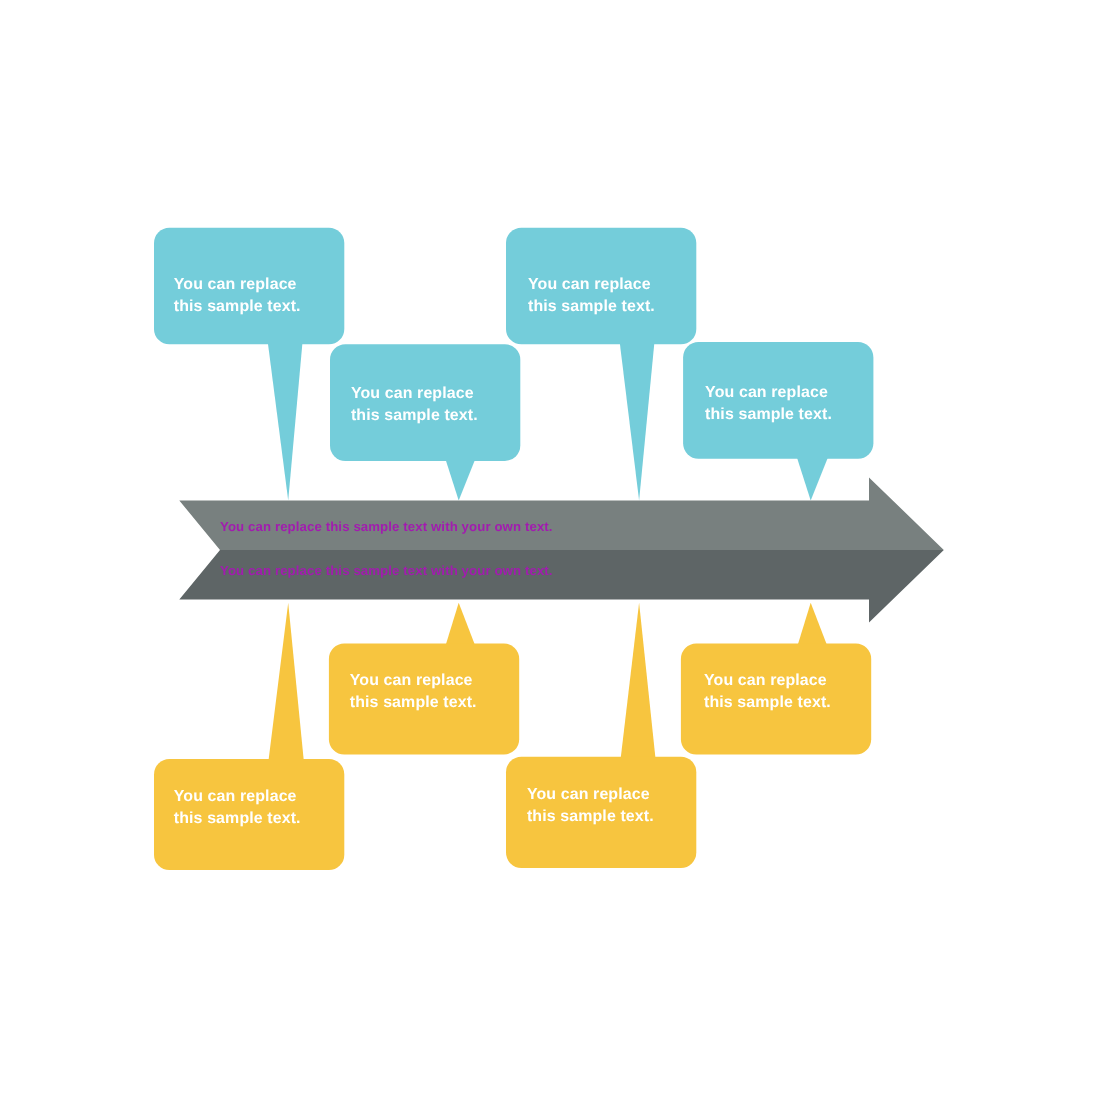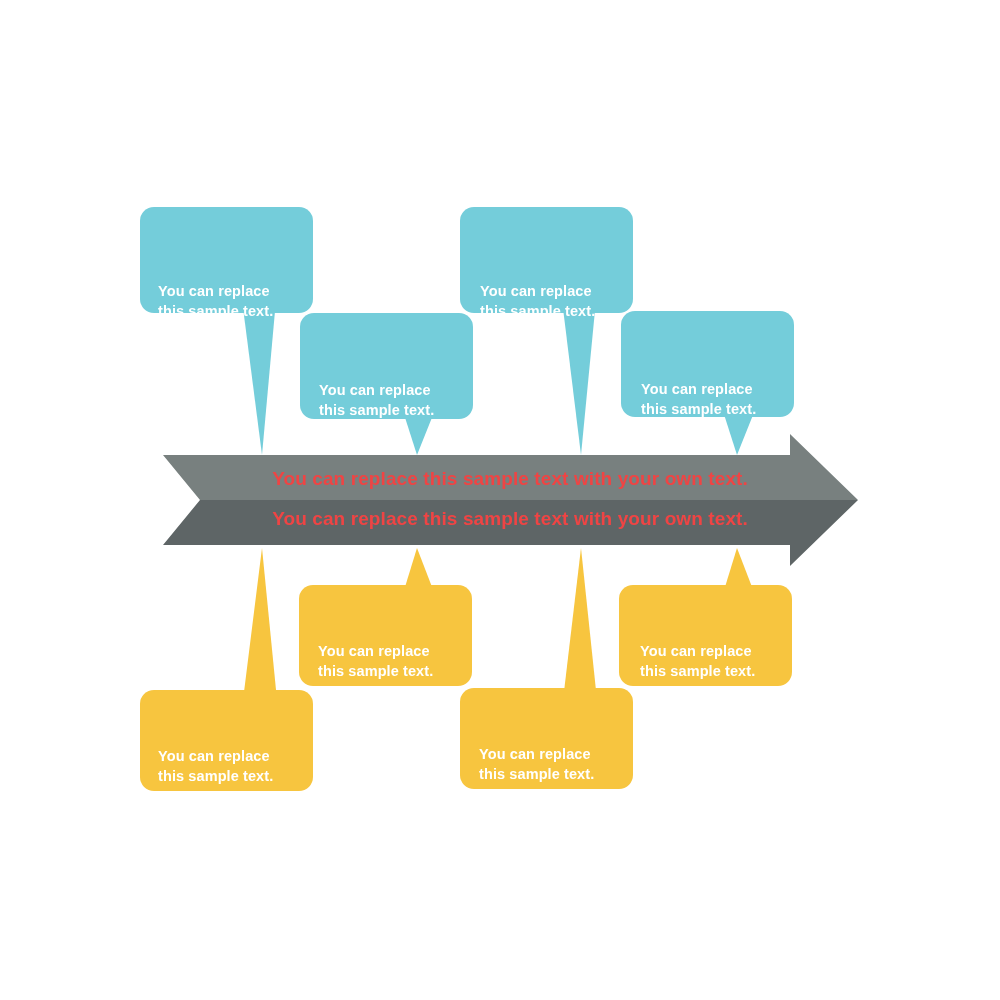--- a/index.html
+++ b/index.html
@@ -28,31 +28,29 @@
   }
   .callout-text {
     position: absolute;
     color: #ffffff;
     font-weight: bold;
     font-size: 14.5px;
     line-height: 20px;
     letter-spacing: 0.1px;
     white-space: pre-line;
     pointer-events: none;
-    margin-top: 32px;
   }
   .band-text {
     position: absolute;
-    color: #ef4444;
+    color: #a21caf;
     font-weight: bold;
-    font-size: 19px;
+    font-size: 12px;
     line-height: 20px;
     letter-spacing: 0.1px;
     white-space: nowrap;
-    text-align: center;
     pointer-events: none;
   }
 </style>
 </head>
 <body>
 
 <div id="stage" style="background: rgb(255, 255, 255);">
 
   <svg id="vector-layer" viewBox="0 0 1000 1000" xmlns="http://www.w3.org/2000/svg">
 

